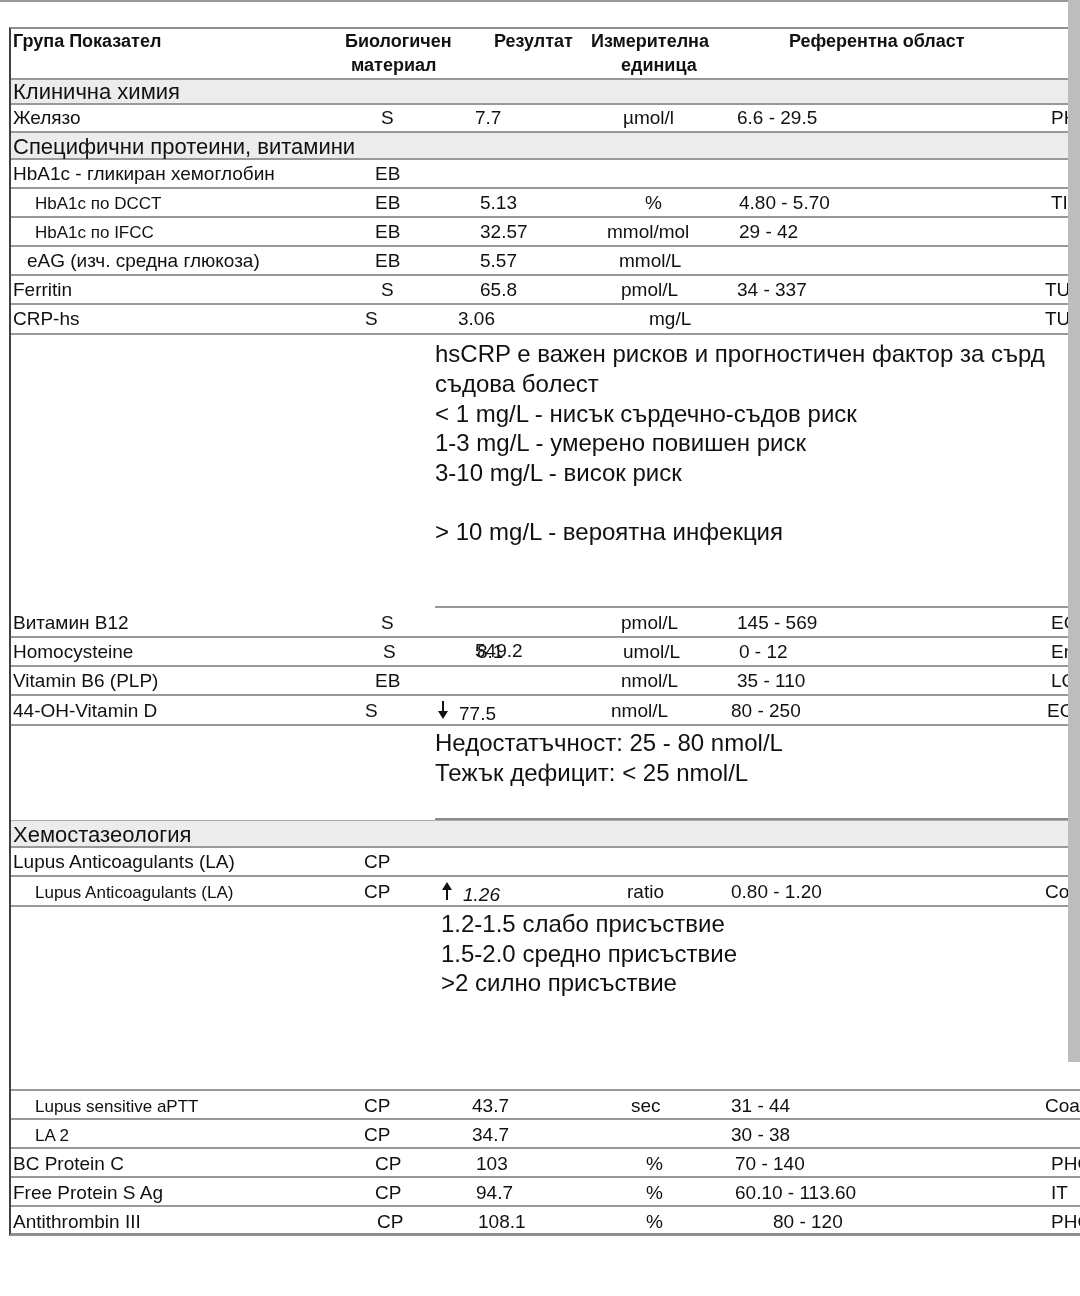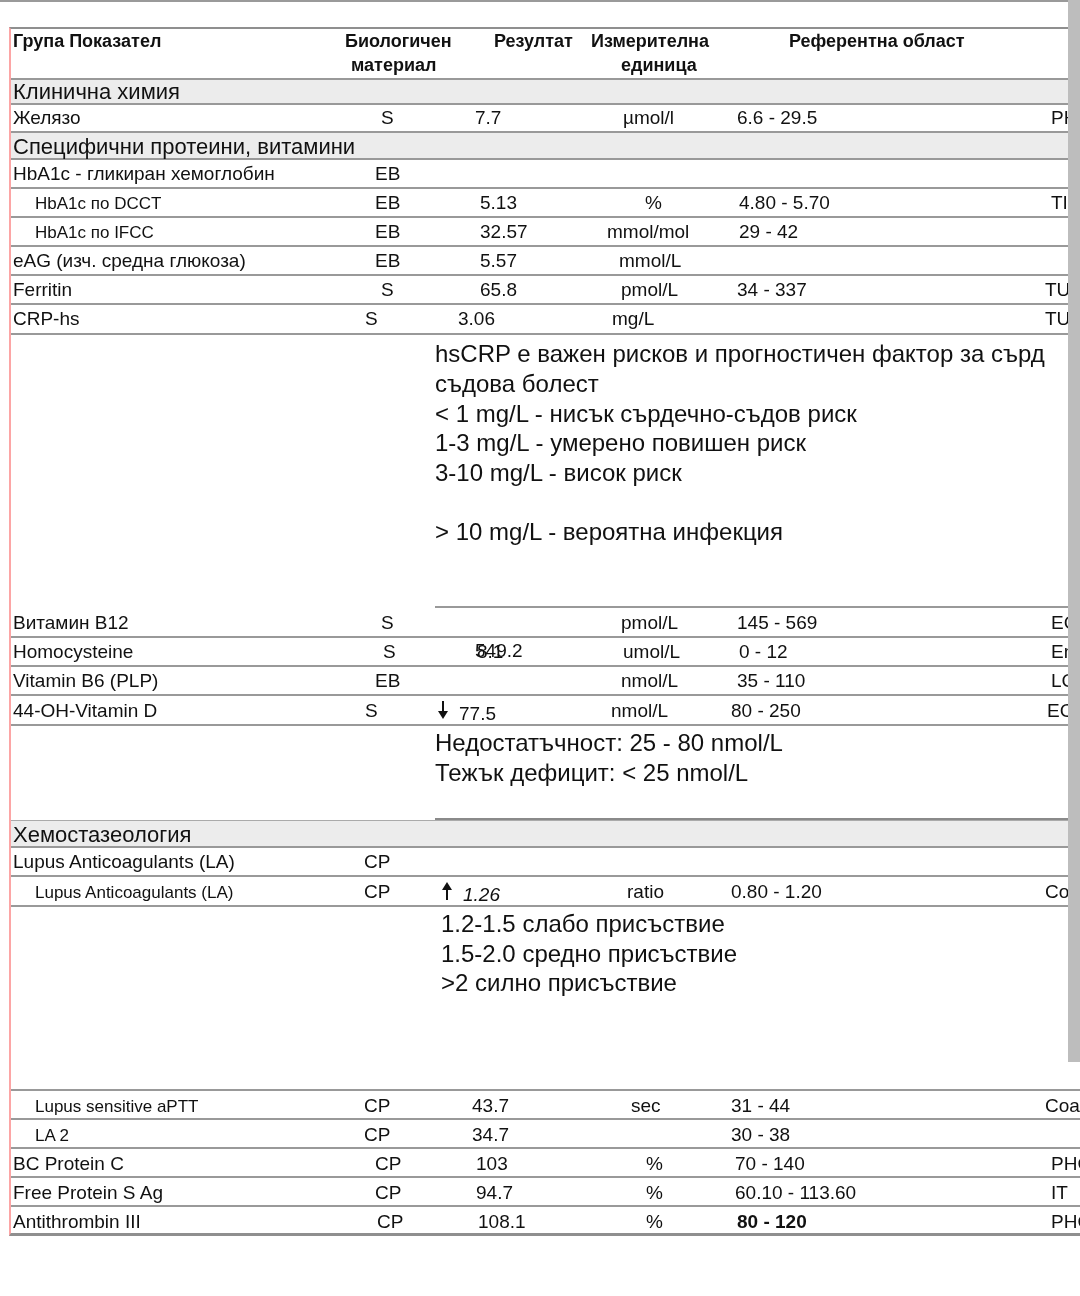--- a/index.html
+++ b/index.html
@@ -1,21 +1,21 @@
 <!DOCTYPE html>
 <html><head>
 <meta charset="utf-8">
 <style>
   html, body { margin:0; padding:0; background:#ffffff; }
   body { width:1080px; height:1296px; position:relative; overflow:hidden;
          font-family:"Liberation Sans", sans-serif; color:#111; }
   .topline { position:absolute; left:0; top:0; width:1080px; height:2px; background:#9a9a9a; }
   .scrollbar { position:absolute; left:1068px; top:0; width:12px; height:1062px; background:#bdbdbd; }
   .table { position:absolute; left:9px; top:27px; width:1071px; height:1209px;
-           border-left:2px solid #fca5a5; border-top:2px solid #8f8f8f; border-bottom:3px solid #8f8f8f;
+           border-left:2px solid #404040; border-top:2px solid #8f8f8f; border-bottom:3px solid #8f8f8f;
            box-sizing:border-box; }
   .row { position:absolute; left:0; width:1071px; box-sizing:border-box; border-bottom:2px solid #999; }
   .cell { position:absolute; white-space:nowrap; font-size:19px; line-height:22px; }
   .hdr { font-weight:bold; font-size:18px; }
   .grp { background:#ececec; }
   .grp .cell { font-weight:normal; font-size:22px; }
   .note { position:absolute; font-size:24px; line-height:30px; white-space:pre; }
   .sub { font-size:17px; }
   .arrow { display:inline-block; width:12px; margin-right:10px; text-align:center; font-size:18px; }
   .half { position:absolute; height:2px; background:#999; }
@@ -71,40 +71,40 @@
 
   <div class="row" style="top:189px;height:29px;">
     <span class="cell sub" style="left:24px;top:4px;">HbA1c по IFCC</span>
     <span class="cell" style="left:364px;top:3px;">EB</span>
     <span class="cell" style="left:469px;top:3px;">32.57</span>
     <span class="cell" style="left:596px;top:3px;">mmol/mol</span>
     <span class="cell" style="left:728px;top:3px;">29 - 42</span>
   </div>
 
   <div class="row" style="top:218px;height:29px;">
-    <span class="cell" style="left:2px;top:3px;">eAG (изч. средна глюкоза)</span>
+    <span class="cell" style="left:16px;top:3px;">eAG (изч. средна глюкоза)</span>
     <span class="cell" style="left:364px;top:3px;">EB</span>
     <span class="cell" style="left:469px;top:3px;">5.57</span>
     <span class="cell" style="left:608px;top:3px;">mmol/L</span>
   </div>
 
   <div class="row" style="top:247px;height:29px;">
     <span class="cell" style="left:2px;top:3px;">Ferritin</span>
     <span class="cell" style="left:370px;top:3px;">S</span>
     <span class="cell" style="left:469px;top:3px;">65.8</span>
     <span class="cell" style="left:610px;top:3px;">pmol/L</span>
     <span class="cell" style="left:726px;top:3px;">34 - 337</span>
     <span class="cell" style="left:1034px;top:3px;">TUR</span>
   </div>
 
   <div class="row" style="top:276px;height:30px;">
     <span class="cell" style="left:2px;top:3px;">CRP-hs</span>
     <span class="cell" style="left:354px;top:3px;">S</span>
     <span class="cell" style="left:447px;top:3px;">3.06</span>
-    <span class="cell" style="left:601px;top:3px;">mg/L</span>
+    <span class="cell" style="left:638px;top:3px;">mg/L</span>
     <span class="cell" style="left:1034px;top:3px;">TUR</span>
   </div>
 
   <div style="position:absolute;left:424px;top:310px;width:647px;height:260px;overflow:hidden;">
     <div class="note" style="left:0;top:0;">hsCRP е важен рисков и прогностичен фактор за сърд</div>
     <div class="note" style="left:0;top:30px;">съдова болест</div>
     <div class="note" style="left:0;top:60px;">&lt; 1 mg/L - нисък сърдечно-съдов риск</div>
     <div class="note" style="left:0;top:89px;">1-3 mg/L - умерено повишен риск</div>
     <div class="note" style="left:0;top:119px;">3-10 mg/L - висок риск</div>
     <div class="note" style="left:0;top:178px;">&gt; 10 mg/L - вероятна инфекция</div>
@@ -223,18 +223,18 @@
     <span class="cell" style="left:635px;top:4px;">%</span>
     <span class="cell" style="left:724px;top:4px;">60.10 - 113.60</span>
     <span class="cell" style="left:1040px;top:4px;">IT</span>
   </div>
 
   <div class="row" style="top:1178px;height:28px;border-bottom:none;">
     <span class="cell" style="left:2px;top:4px;">Antithrombin III</span>
     <span class="cell" style="left:366px;top:4px;">CP</span>
     <span class="cell" style="left:467px;top:4px;">108.1</span>
     <span class="cell" style="left:635px;top:4px;">%</span>
-    <span class="cell" style="left:726px;top:4px;font-weight:bold;">80 - 120</span>
+    <span class="cell" style="left:762px;top:4px;">80 - 120</span>
     <span class="cell" style="left:1040px;top:4px;">PHO</span>
   </div>
 </div>
 
 <div class="scrollbar"></div>
 
 </body></html>

